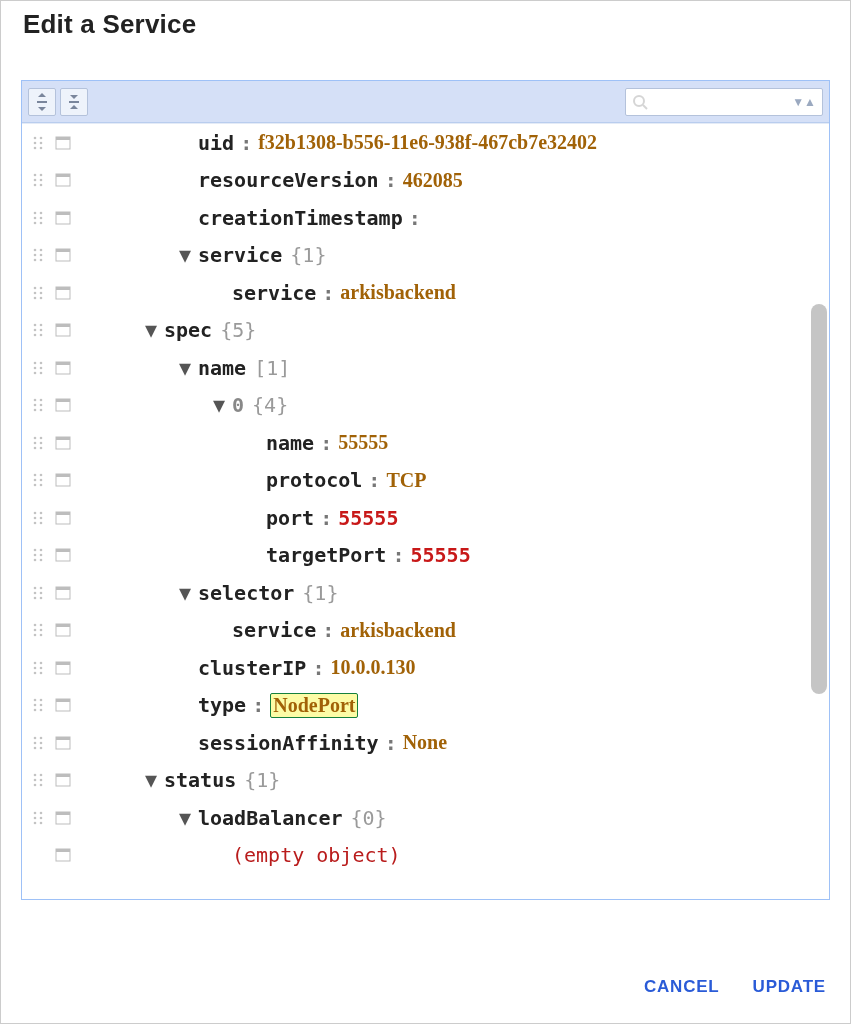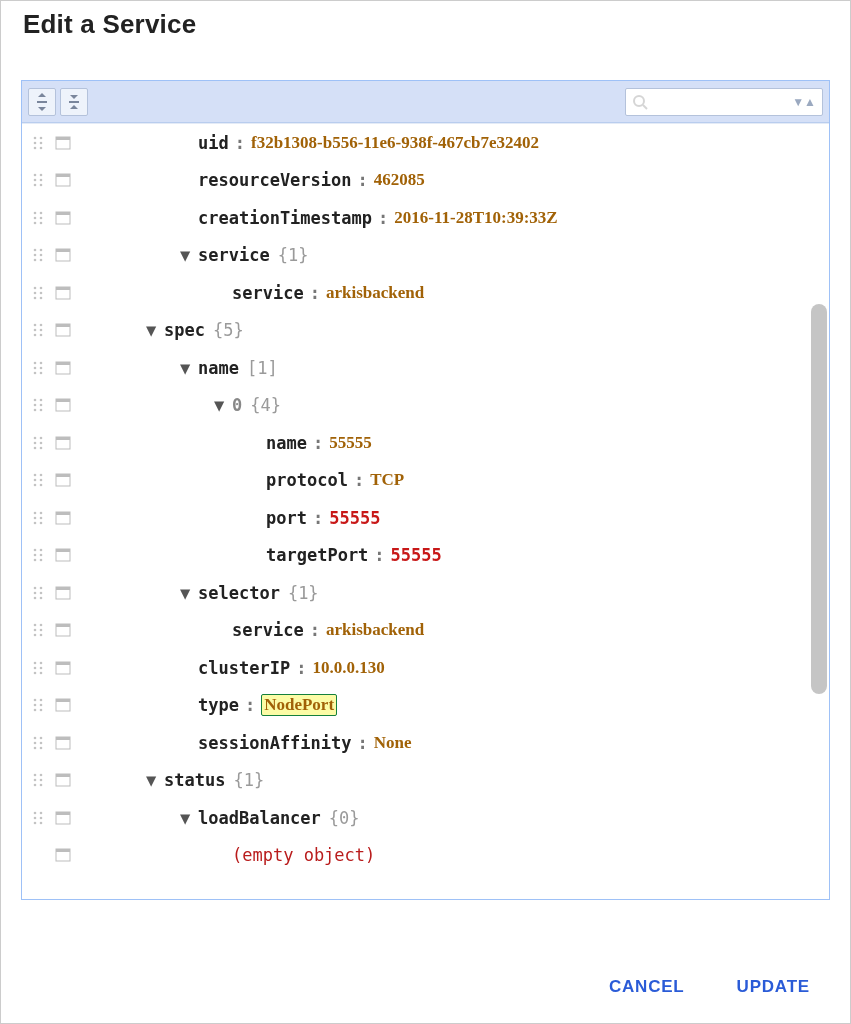--- a/index.html
+++ b/index.html
@@ -102,21 +102,21 @@
     right: 2px;
     width: 16px;
     background: #c5c5c5;
     border-radius: 8px;
     top: 180px;
     height: 390px;
   }
 
   .tree {
     font-family: "Menlo", "Consolas", monospace;
-    font-size: 17px;
+    font-size: 20px;
     padding-right: 24px;
   }
 
   .row {
     display: flex;
     align-items: center;
     height: 37.5px;
     white-space: nowrap;
   }
 
@@ -168,23 +168,23 @@
     background: #fcfca6;
     border: 1px solid #15803d;
     padding: 0 2px;
     border-radius: 2px;
   }
 
   
   .dlg-actions {
     position: absolute;
     bottom: 18px;
-    right: 36px;
+    right: 20px;
     display: flex;
-    gap: 44px;
+    gap: 25px;
   }
   .dlg-btn {
     background: none;
     border: none;
     font-size: 17px;
     font-weight: 700;
     letter-spacing: 0.8px;
     color: #2a5bd7;
     cursor: pointer;
     padding: 8px 4px;
@@ -292,21 +292,20 @@
           <span class="menu">
               <svg width="16" height="14">
                 <rect x="1" y="1" width="14" height="12" fill="none" stroke="#bdbdbd"></rect>
                 <rect x="1" y="1" width="14" height="3" fill="#bdbdbd"></rect>
               </svg>
             </span>
           <span class="indent lvl2"></span>
             <span class="toggle blank">▼</span>
           <span class="k">creationTimestamp</span>
           <span class="colon">:</span>
-          <span class="v-str">2016-11-28T10:39:33Z</span>
         </div>
 
         <div class="row">
           <span class="drag">
               <svg width="10" height="14">
                 <circle cx="2" cy="2" r="1.3" fill="#c3c3c3"></circle>
                 <circle cx="8" cy="2" r="1.3" fill="#c3c3c3"></circle>
                 <circle cx="2" cy="7" r="1.3" fill="#c3c3c3"></circle>
                 <circle cx="8" cy="7" r="1.3" fill="#c3c3c3"></circle>
                 <circle cx="2" cy="12" r="1.3" fill="#c3c3c3"></circle>

